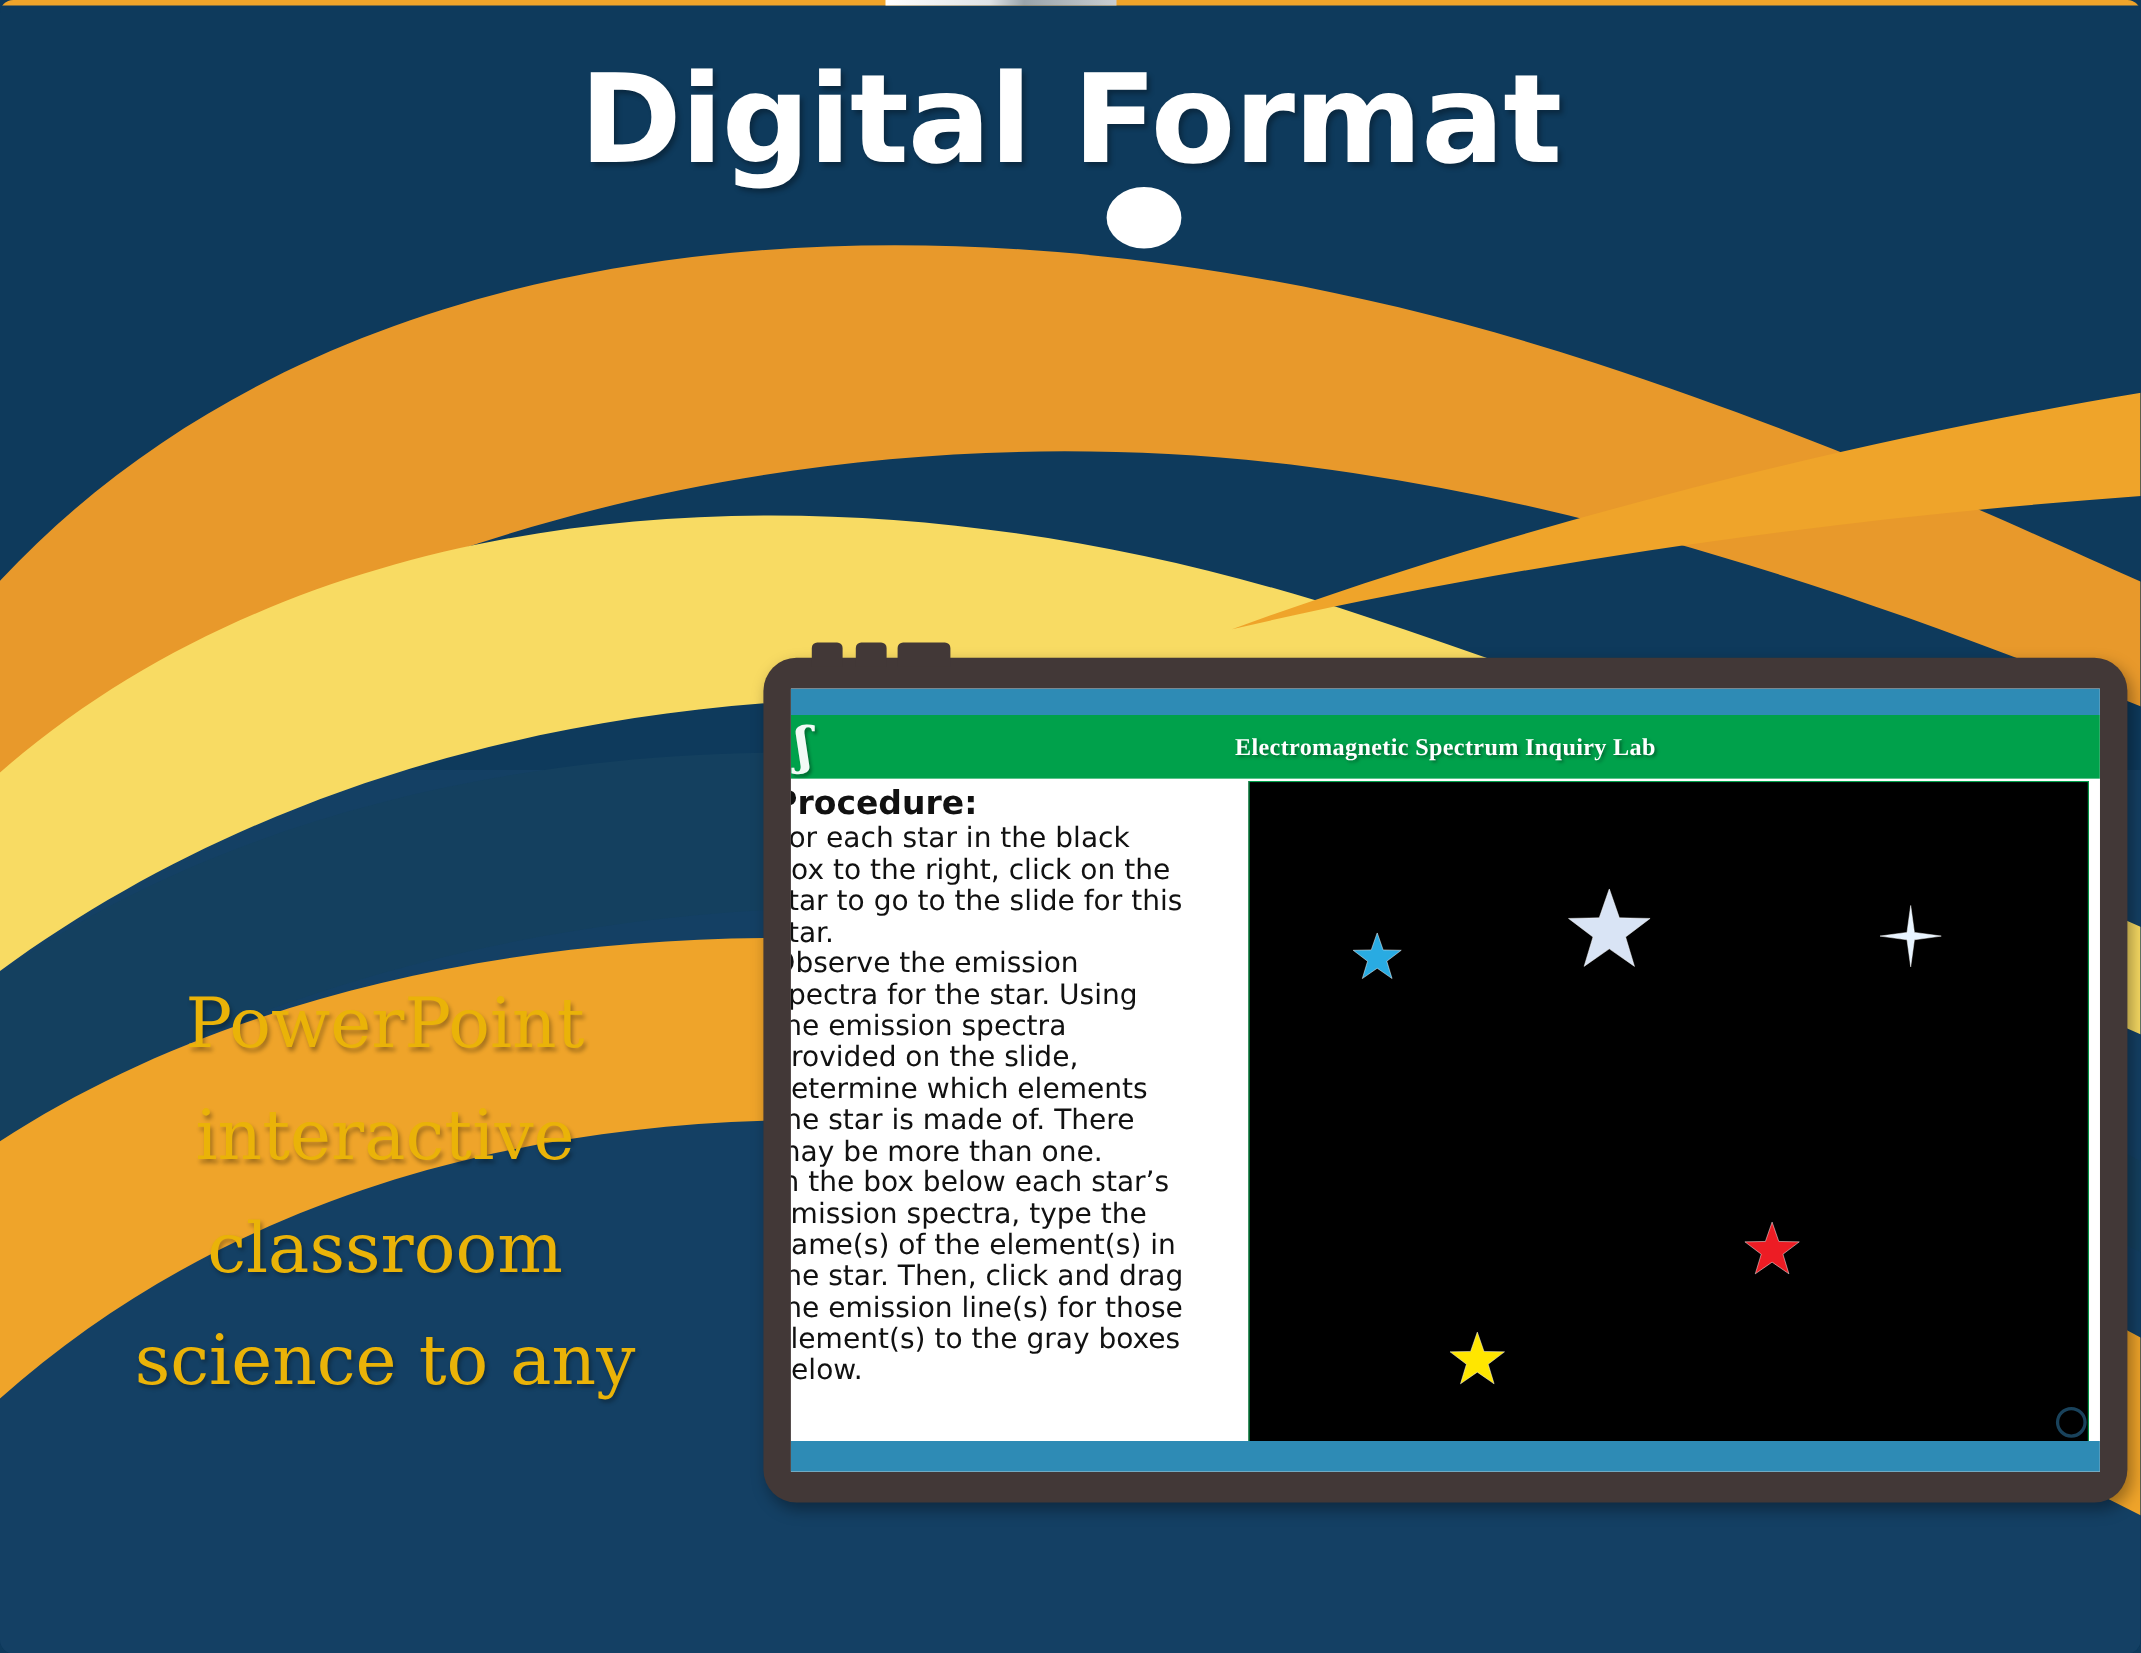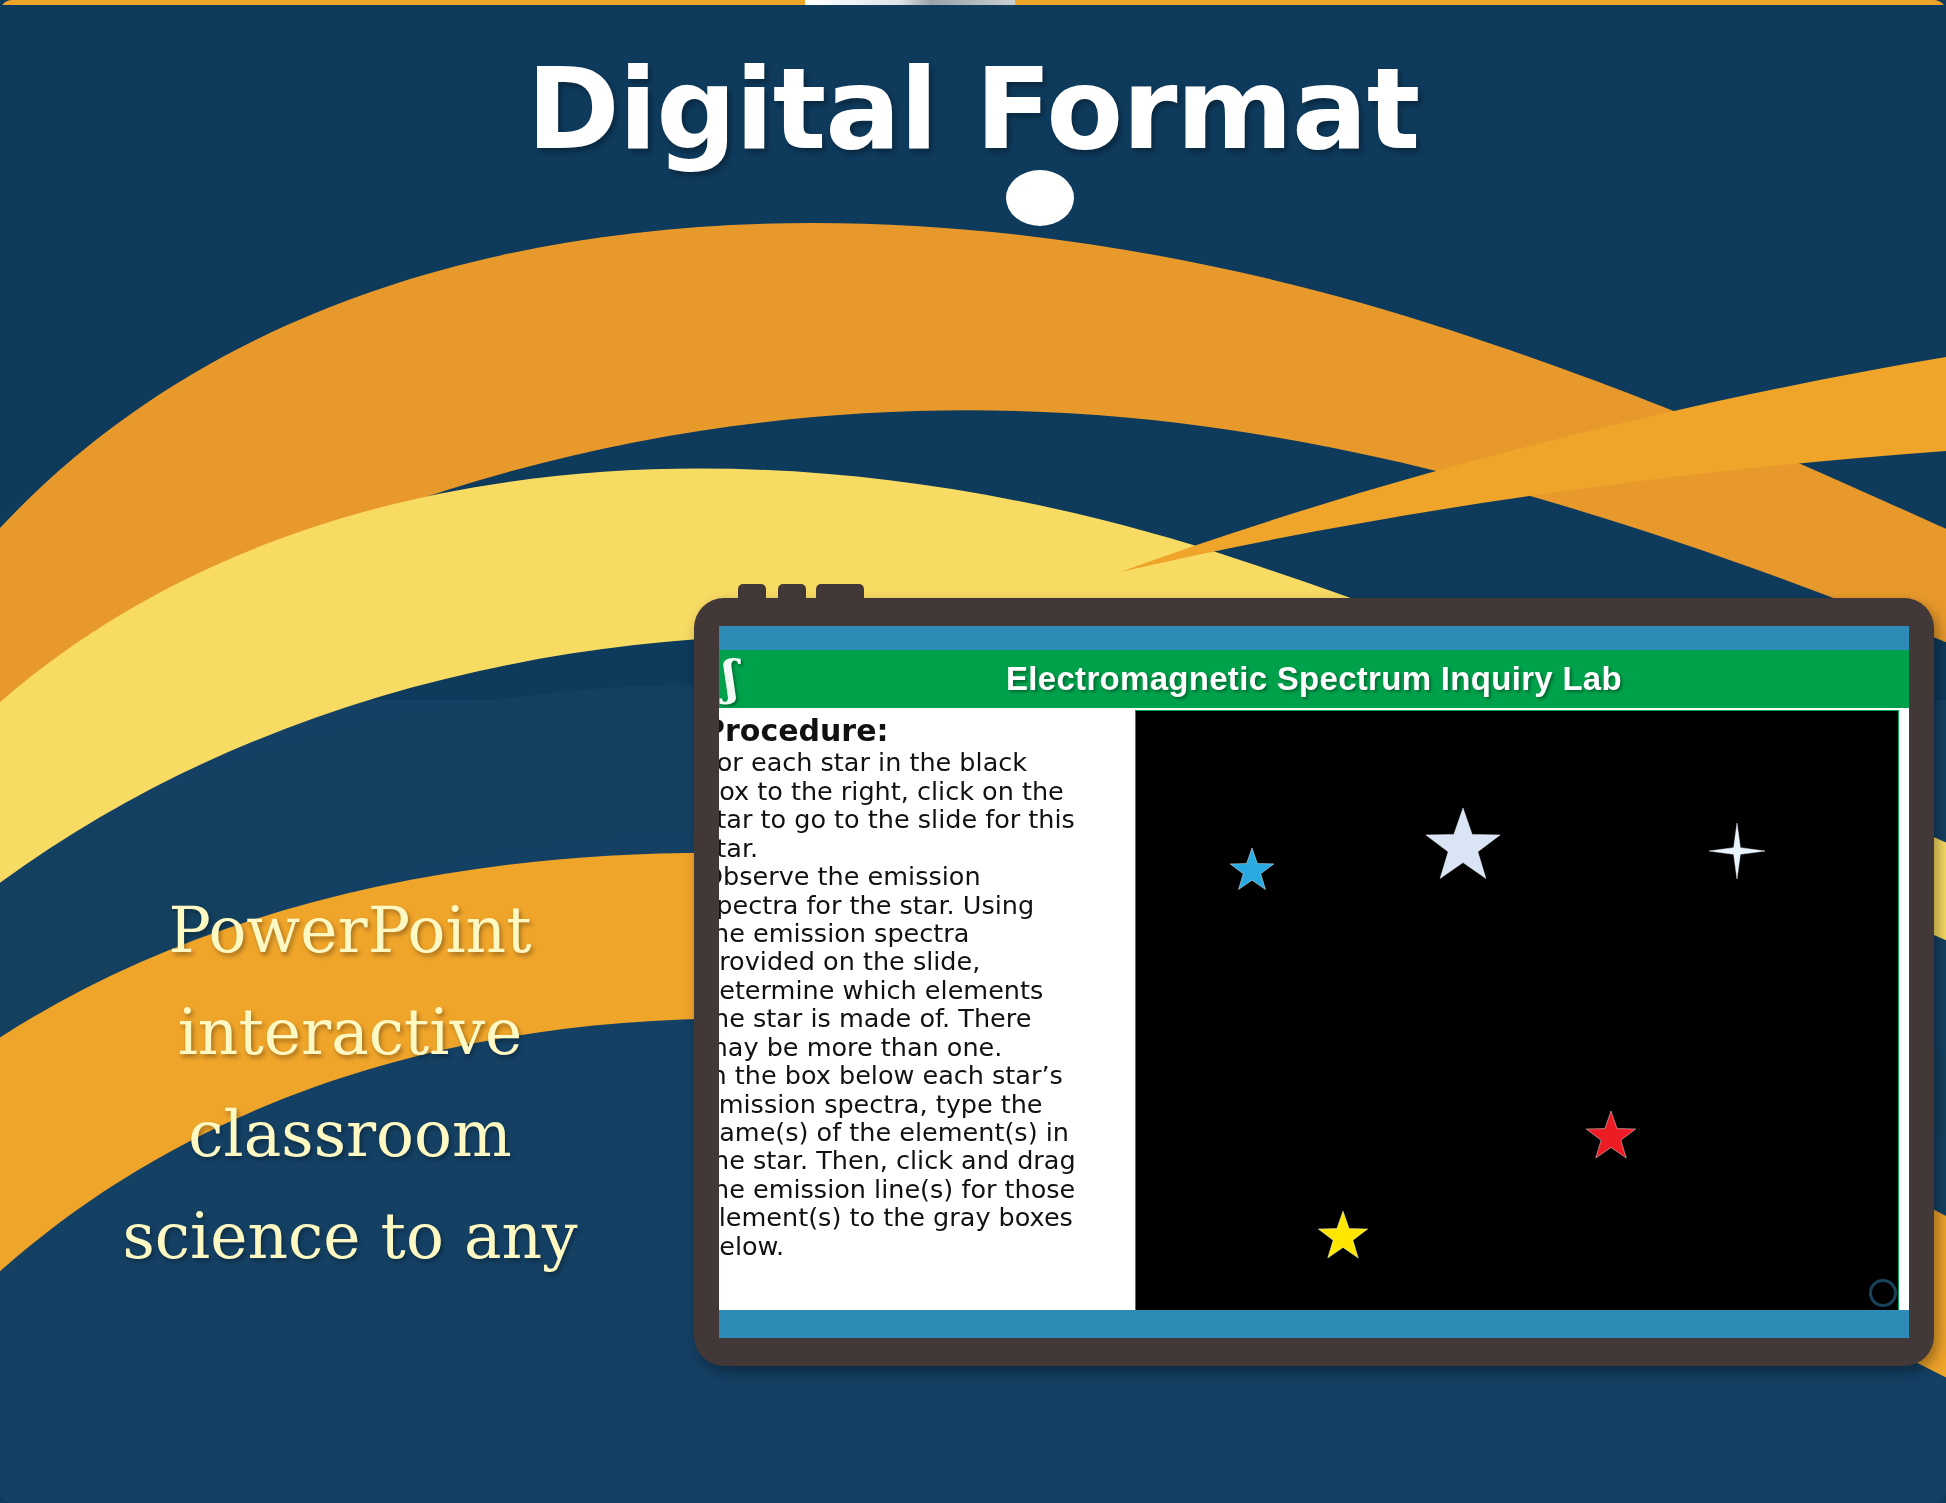--- a/index.html
+++ b/index.html
@@ -39,21 +39,21 @@
     font-weight:bold;
     font-size:112px;
     letter-spacing:-1px;
     text-shadow:3px 4px 5px rgba(0,0,0,.30);
   }
 
   
   .blurb{
     position:absolute;left:20px;top:880px;width:660px;
     text-align:center;
-    color:#fef9c3;
+    color:#eab308;
     font-family:"DejaVu Serif", serif;
     font-weight:400;
     font-size:63px;
     line-height:1.62;
     text-shadow:2px 3px 4px rgba(0,0,0,.32);
   }
 
   
   #device{
     position:absolute;left:694px;top:598px;
@@ -86,22 +86,22 @@
   .screen-bot-strip{
     position:absolute;left:0;bottom:0;width:1190px;height:28px;
     background:#2E8BB5;
   }
   .slide-head{
     position:absolute;left:0;top:24px;width:1190px;height:58px;
     background:#00A14B;
     display:flex;align-items:center;justify-content:center;
   }
   .slide-head span{
-    color:#ffffff;font-weight:bold;font-size:33px;letter-spacing:.3px;
-    font-family:Liberation Sans, sans-serif;
+    color:#ffffff;font-weight:bold;font-size:22px;letter-spacing:.3px;
+    font-family:Liberation Serif, serif;
     text-shadow:2px 2px 3px rgba(0,0,0,.35);
   }
   .slide-head .clip-swirl{
     position:absolute;left:4px;top:4px;width:22px;height:48px;
     color:#ffffff;font-size:46px;line-height:48px;opacity:.95;
     font-family:"DejaVu Serif", serif;
   }
   .slide-body{
     position:absolute;left:0;top:82px;width:1190px;bottom:28px;
     background:#ffffff;

